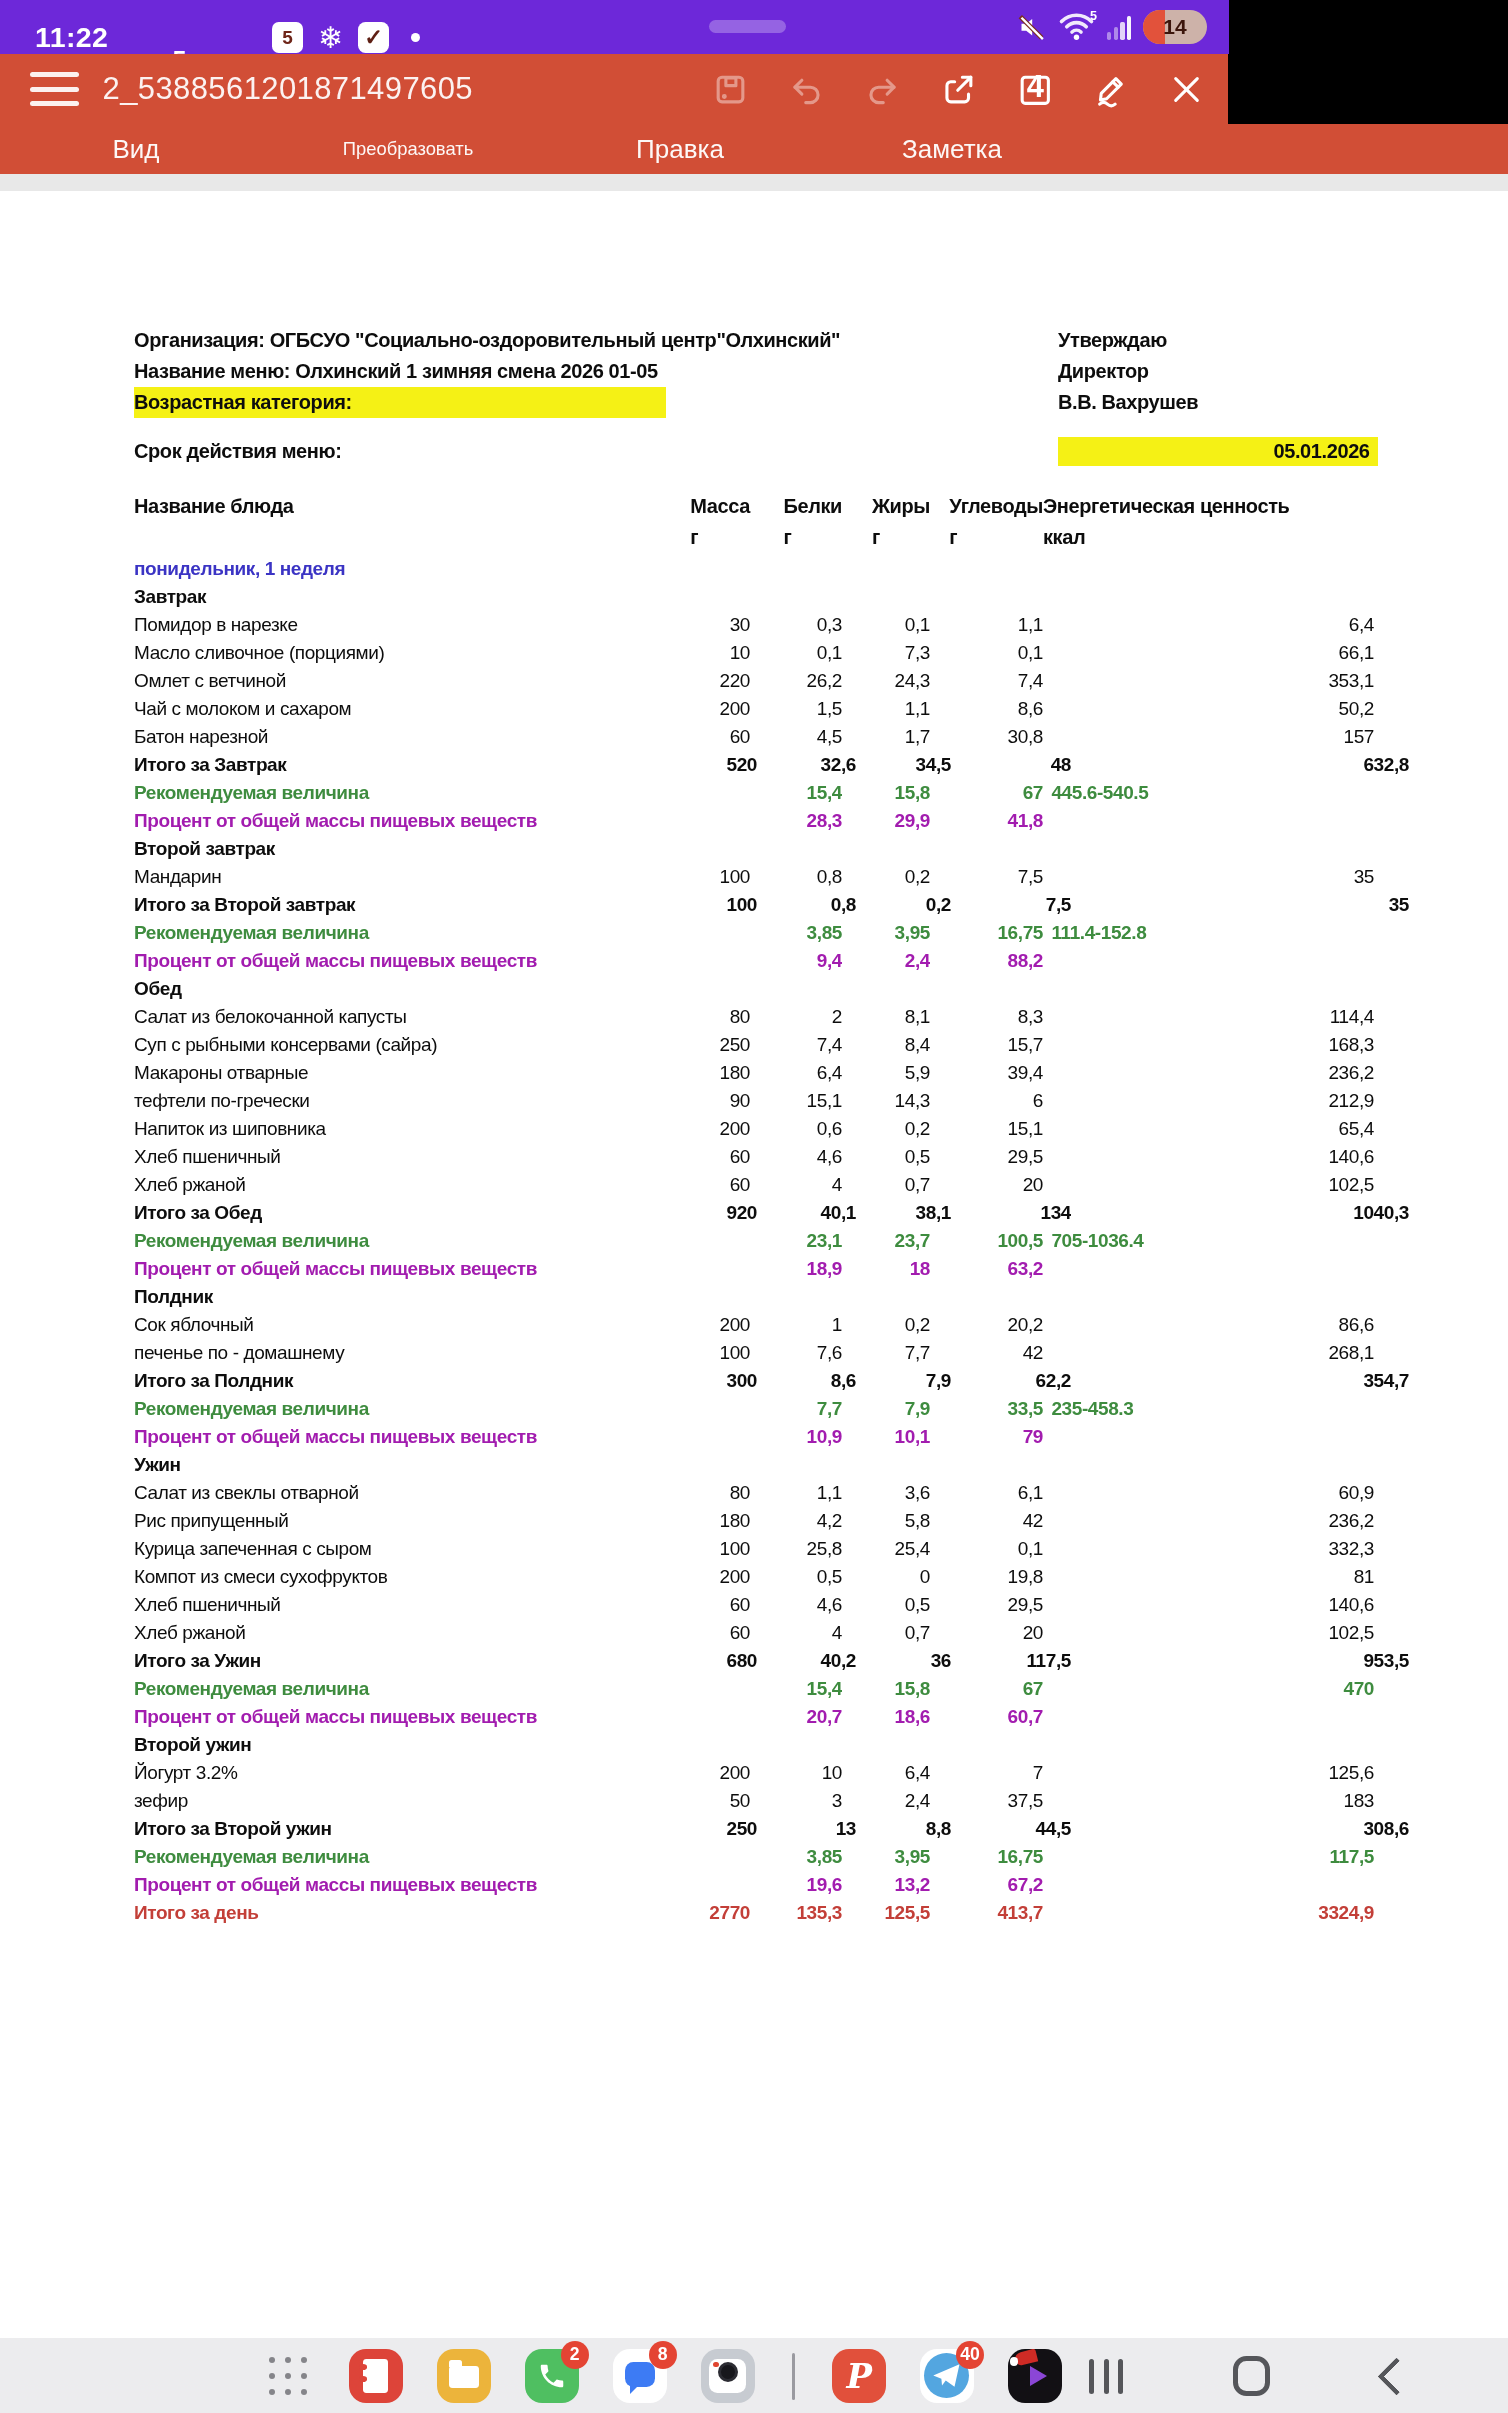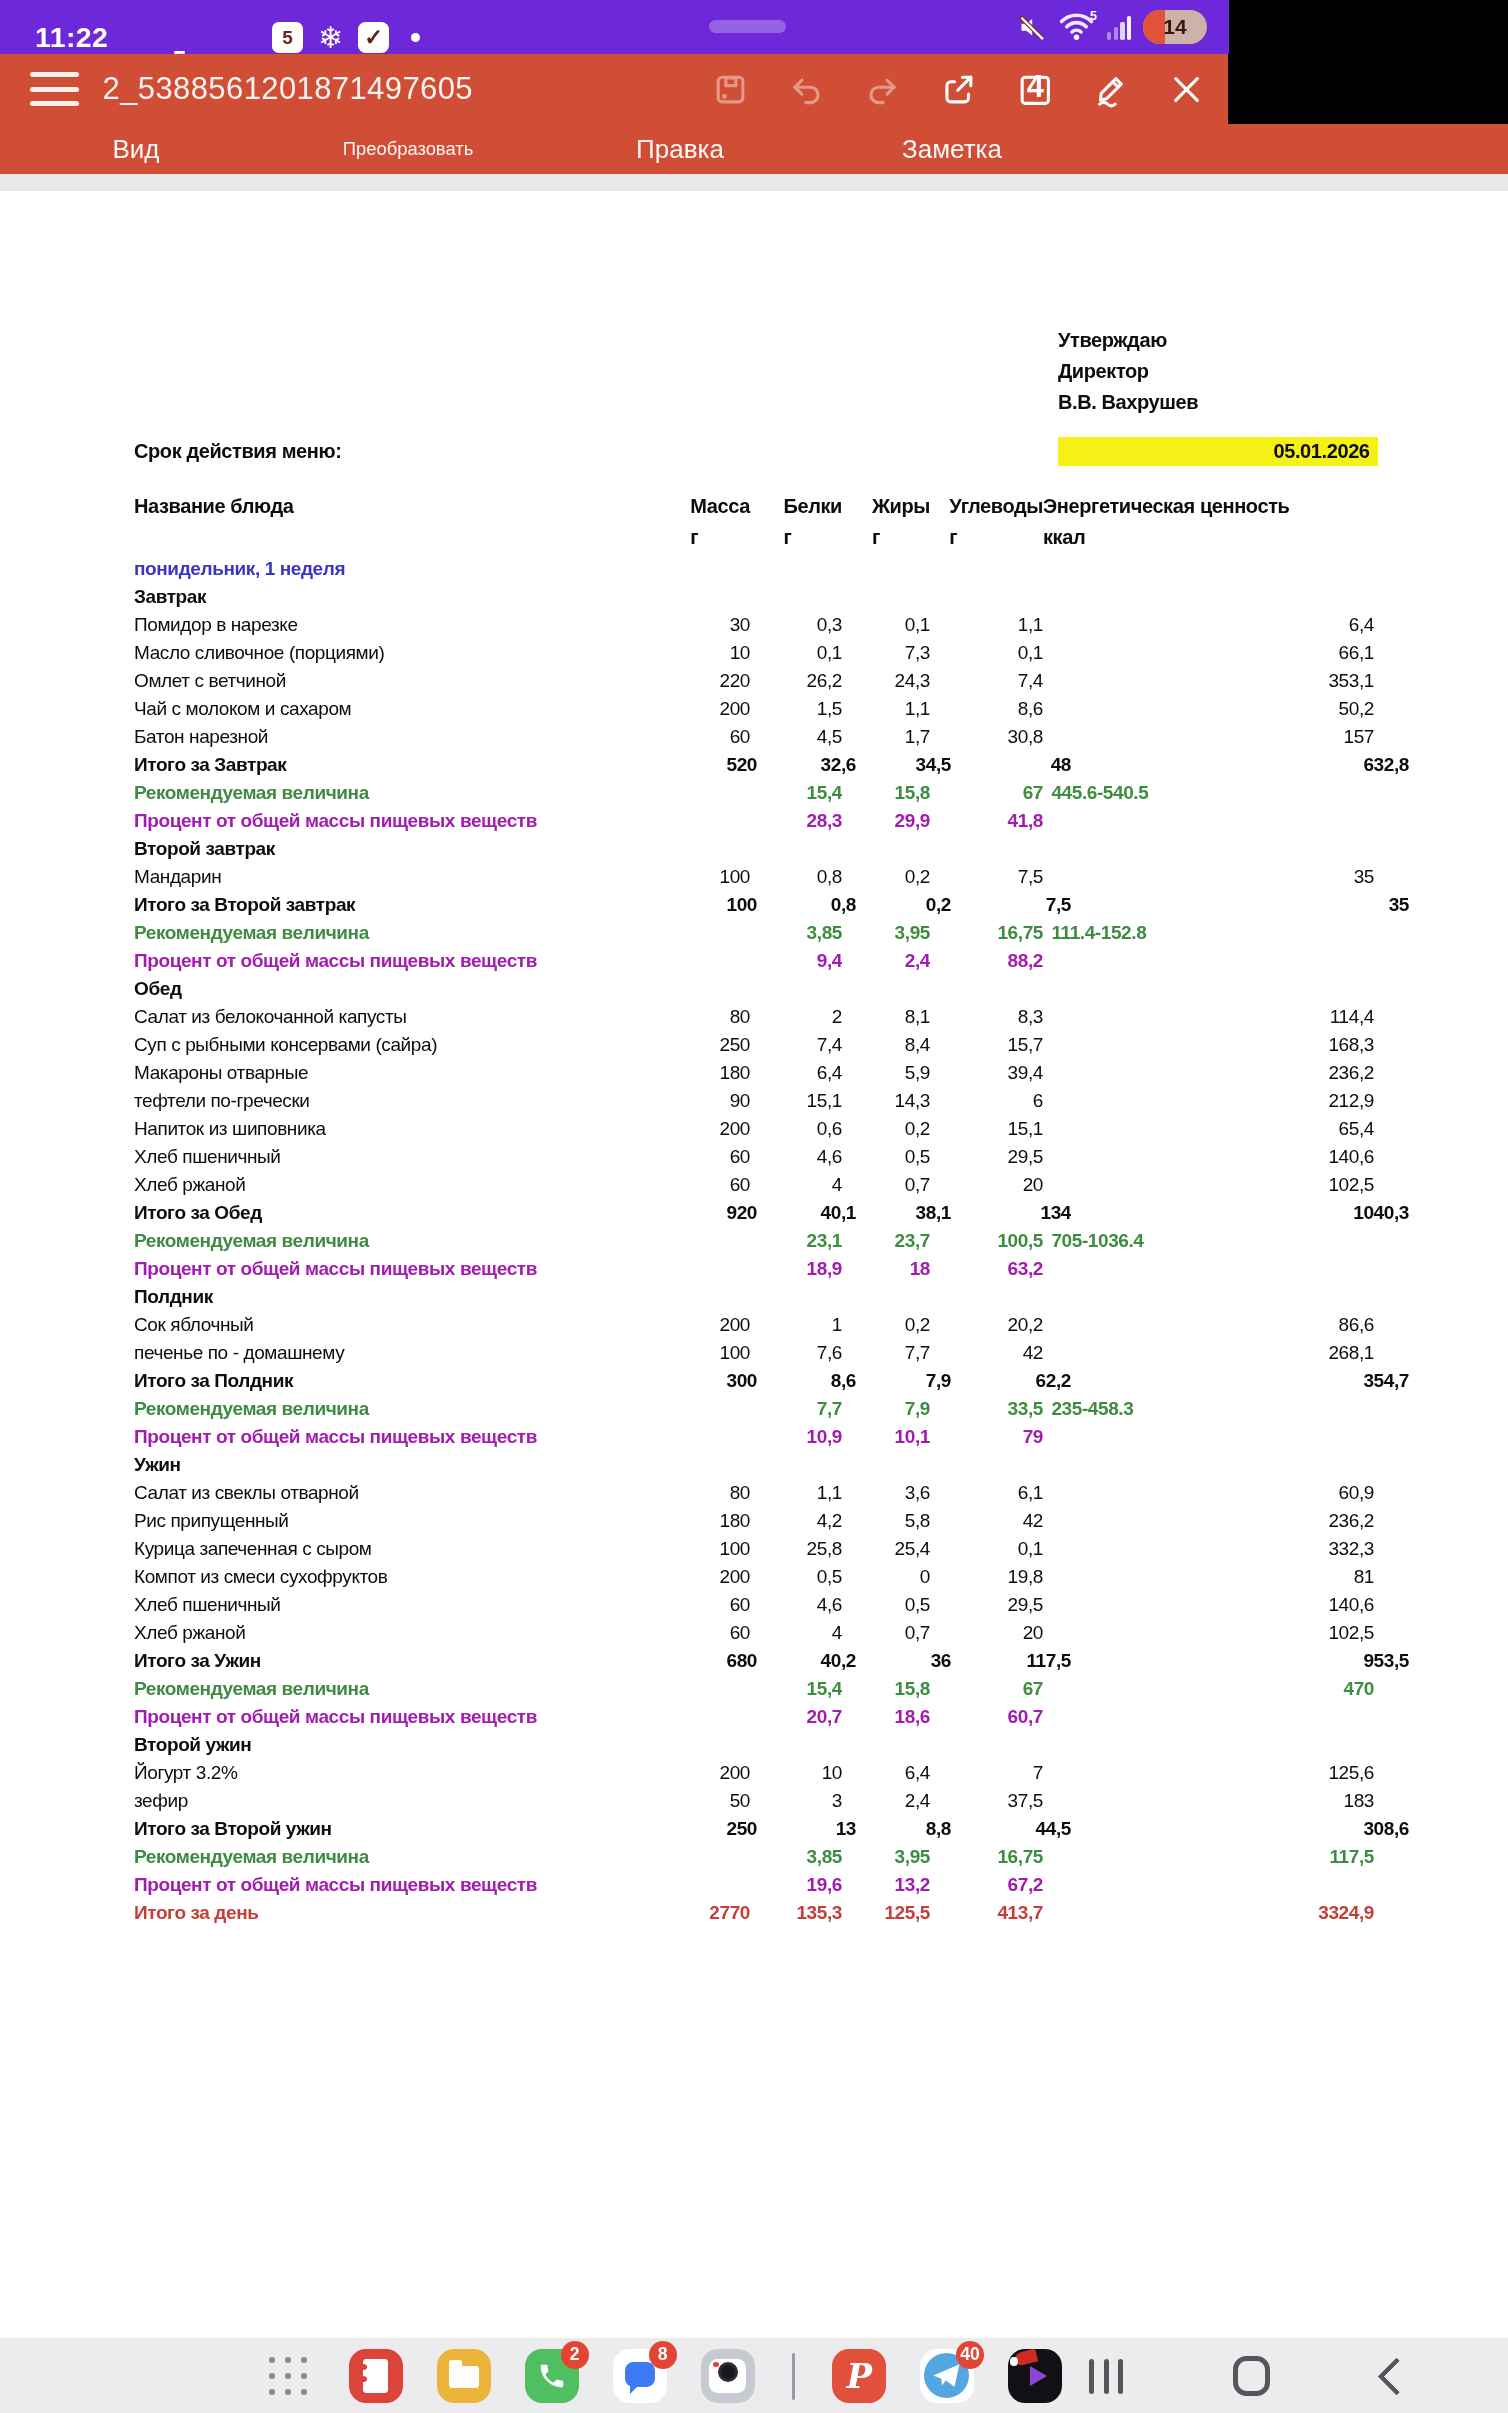--- a/index.html
+++ b/index.html
@@ -228,20 +228,25 @@
   <div class="menubar">
     <div class="menu-item">Вид</div>
     <div class="menu-item small">Преобразовать</div>
     <div class="menu-item">Правка</div>
     <div class="menu-item">Заметка</div>
   </div>
 
   <div class="graystrip"></div>
 
   <div class="page">
+    <div class="hdr-left">
+      <div class="doc-line">Организация: ОГБСУО "Социально-оздоровительный центр"Олхинский"</div>
+      <div class="doc-line">Название меню: Олхинский 1 зимняя смена 2026 01-05</div>
+      <div class="doc-line"><span class="hl age-hl">Возрастная категория:</span></div>
+    </div>
     <div class="hdr-right">
       <div class="doc-line">Утверждаю</div>
       <div class="doc-line">Директор</div>
       <div class="doc-line">В.В. Вахрушев</div>
     </div>
     <div class="validity-label">Срок действия меню:</div>
     <div class="validity-date">05.01.2026</div>
 
     <div class="tbl">
       <div class="grid thead">

